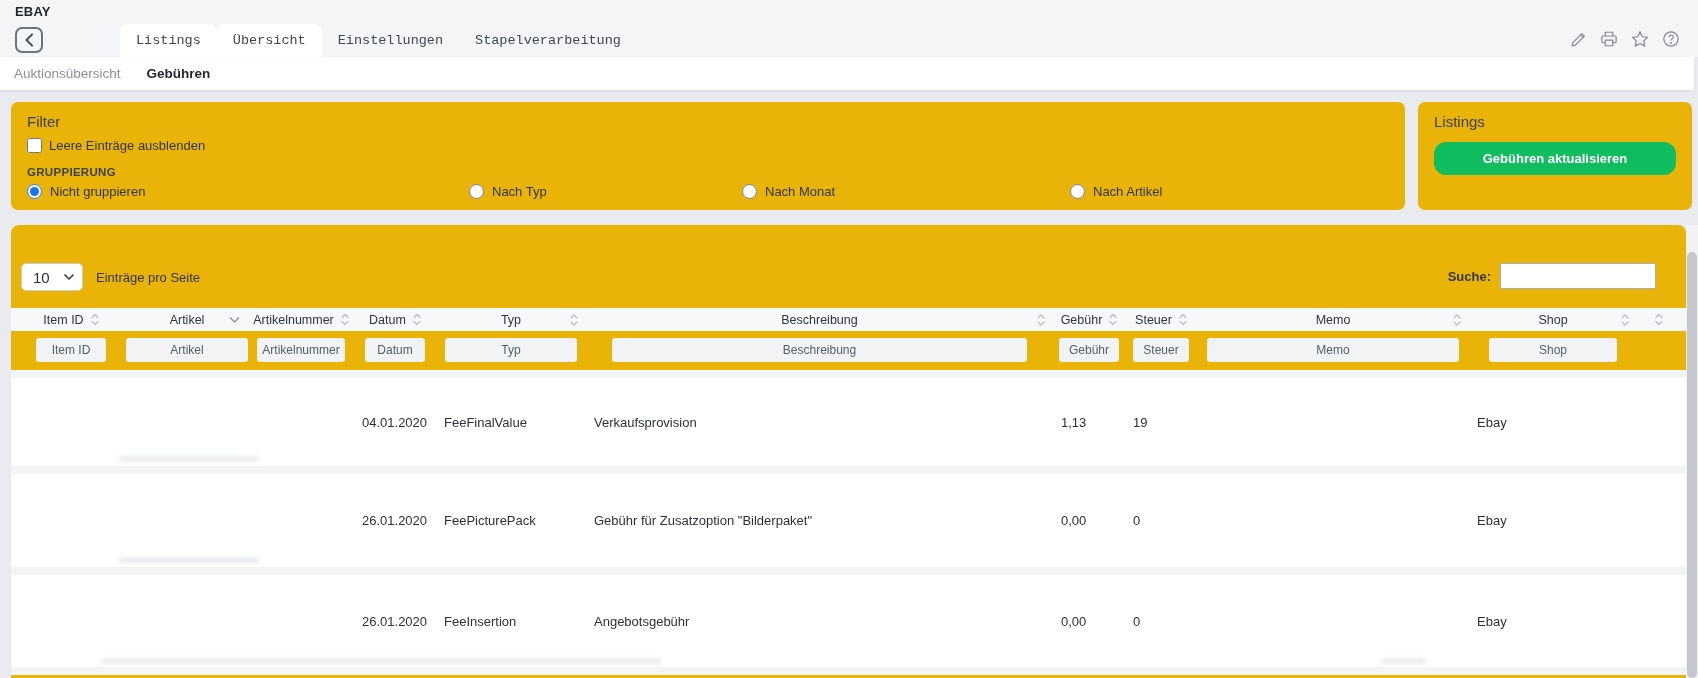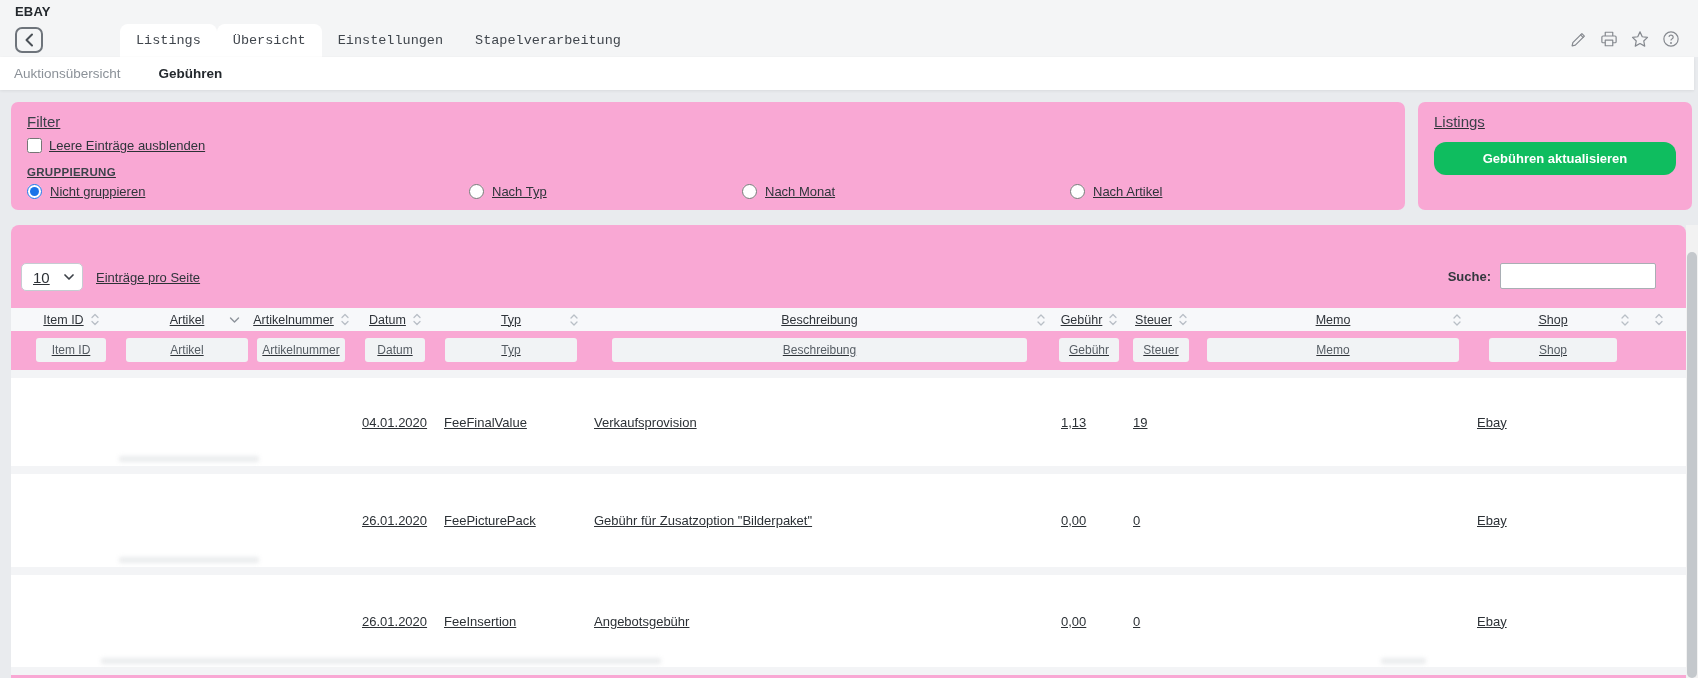--- a/index.html
+++ b/index.html
@@ -14,24 +14,24 @@
   .tabs{position:absolute;left:120px;bottom:0;display:flex;height:33px;font-family:Liberation Mono, monospace;}
   .tab{display:flex;align-items:center;padding:0 16px;font-size:13.5px;color:#40464d;cursor:pointer;}
   .tab.white{background:#ffffff;border-radius:8px 8px 0 0;}
   .top-icons{position:absolute;right:18px;top:30px;display:flex;gap:13px;align-items:center;}
   .top-icons .ticon{width:18px;height:18px;display:flex;align-items:center;justify-content:center;cursor:pointer;}
 
   
   .subnav{position:absolute;top:57px;left:0;right:4px;height:33px;background:#fff;
           box-shadow:0 1px 3px rgba(0,0,0,.07);display:flex;align-items:center;gap:26px;padding-left:14px;font-size:13.5px;}
   .subnav .sn-item{color:#8b9198;cursor:pointer;}
-  .subnav .sn-item.active{color:#23282d;font-weight:bold;margin-left:12px;}
-
-  
-  .card{position:absolute;background:#f9a8d4;border-radius:7px;box-sizing:border-box;text-decoration:underline;}
+  .subnav .sn-item.active{color:#23282d;font-weight:bold;}
+
+  
+  .card{position:absolute;background:#eab308;border-radius:7px;box-sizing:border-box;}
   .filter-card{left:11px;top:102px;width:1394px;height:108px;padding:11px 16px;}
   .actions-card{left:1418px;top:102px;width:274px;height:108px;padding:11px 16px;}
   .card-title{font-size:15px;color:#3a4149;}
   .chk-row{margin-top:8px;display:flex;align-items:center;gap:7px;font-size:13px;color:#2f353b;}
   .chk-row input{width:15px;height:15px;margin:0;}
   .group-label{margin-top:13px;font-size:11.5px;font-weight:bold;color:#3c434b;letter-spacing:.3px;}
   .radio-row{margin-top:6px;display:grid;grid-template-columns:442px 273px 328px 1fr;font-size:13px;color:#2f353b;}
   .radio-opt{display:flex;align-items:center;gap:8px;}
   .radio-opt input{width:15px;height:15px;margin:0;accent-color:#1a73e8;}
   .green-btn{margin-top:12px;width:100%;height:33px;border:none;border-radius:12px;background:#0fbd5f;

